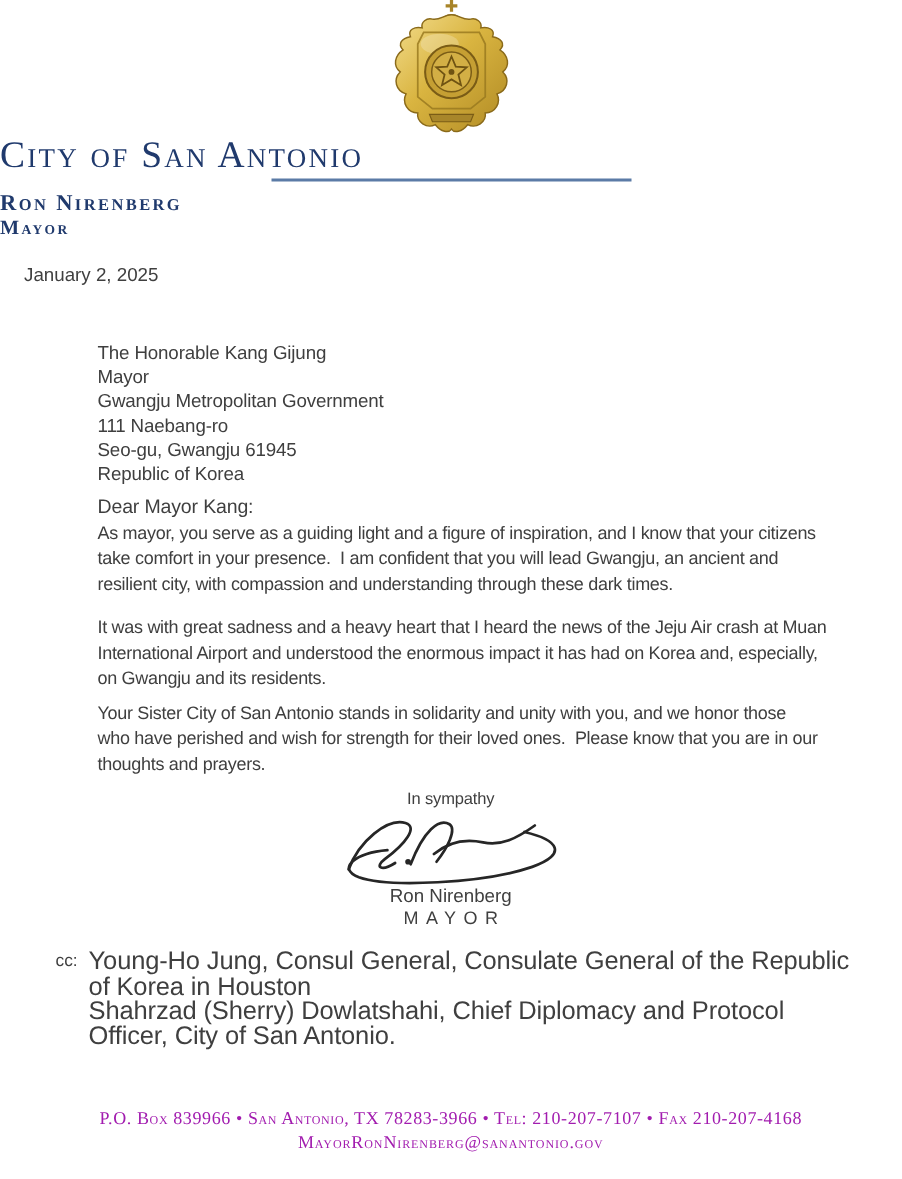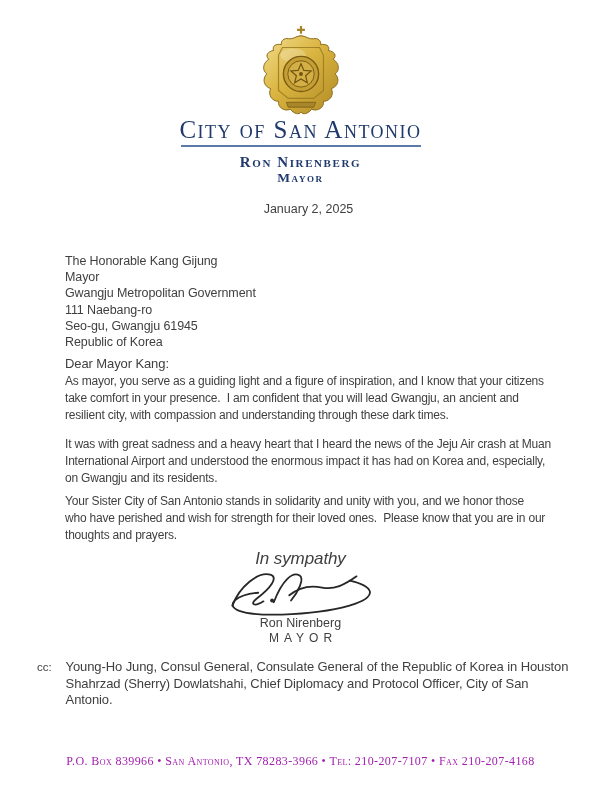--- a/index.html
+++ b/index.html
@@ -8,21 +8,21 @@
     position: relative;
     width: 601px;
     height: 786px;
     margin: 0 auto;
     background: #ffffff;
     font-family: "Liberation Sans", sans-serif;
     color: #3f3f3f;
     overflow: hidden;
   }
   
-  .letterhead { text-align: center; padding-top: 26px; }
+  .letterhead { text-align: left; }
   .crest { display: block; margin: 0 auto; width: 88px; height: 90px; }
   .city-title {
     font-family: "Liberation Serif", serif;
     font-variant: small-caps;
     font-size: 25px;
     font-weight: 400;
     letter-spacing: 1.5px;
     color: #203a6d;
     line-height: 27px;
   }
@@ -78,28 +78,28 @@
     font-size: 12px;
     line-height: 17px;
     letter-spacing: -0.2px;
     white-space: pre-wrap;
   }
   .p1 { margin-top: 12px; }
   .p2 { margin-top: 2px; }
   .p3 { margin-top: 6px; }
   
   .signature-block { text-align: center; margin-top: 8px; }
-  .closing { font-size: 17px; line-height: 14px; letter-spacing: -0.1px; font-style: italic; }
+  .closing { font-size: 11px; line-height: 14px; letter-spacing: -0.1px; }
   .signature-svg { display: block; margin: 0 auto; width: 185px; height: 50px; }
   .signature-name { font-size: 12.5px; line-height: 14px; }
   .signature-title { font-size: 12px; line-height: 13px; letter-spacing: 5px; margin-top: 2px; padding-left: 5px; }
   
   .cc-row { display: flex; margin: 14px 30px 0 37px; }
   .cc-label { width: 29px; font-size: 11.5px; line-height: 16.5px; }
-  .cc-text { font-size: 13px; line-height: 16.5px; white-space: pre-wrap; letter-spacing: -0.1px; }
+  .cc-text { font-size: 17px; line-height: 16.5px; white-space: pre-wrap; letter-spacing: -0.1px; }
   
   .page-footer {
     position: absolute; left: 0; right: 0; bottom: 18px;
     text-align: center;
     font-family: "Liberation Serif", serif;
     font-variant: small-caps;
     color: #a21caf;
   }
   .footer-contact { font-size: 12px; letter-spacing: 0.4px; line-height: 14px; }
   .footer-email   { font-size: 12px; letter-spacing: 0.6px; line-height: 14px; margin-top: 2px; }
@@ -191,15 +191,16 @@
   </div>
 
   <div class="cc-row">
     <div class="cc-label">cc:</div>
     <div class="cc-text">Young-Ho Jung, Consul General, Consulate General of the Republic of Korea in Houston
 Shahrzad (Sherry) Dowlatshahi, Chief Diplomacy and Protocol Officer, City of San Antonio.</div>
   </div>
 
   <div class="page-footer">
     <div class="footer-contact">P.O. Box 839966  •  San Antonio, TX 78283-3966  •  Tel: 210-207-7107  •  Fax 210-207-4168</div>
+    <div class="footer-email">MayorRonNirenberg@sanantonio.gov</div>
   </div>
 
 </div>
 
 </body></html>

